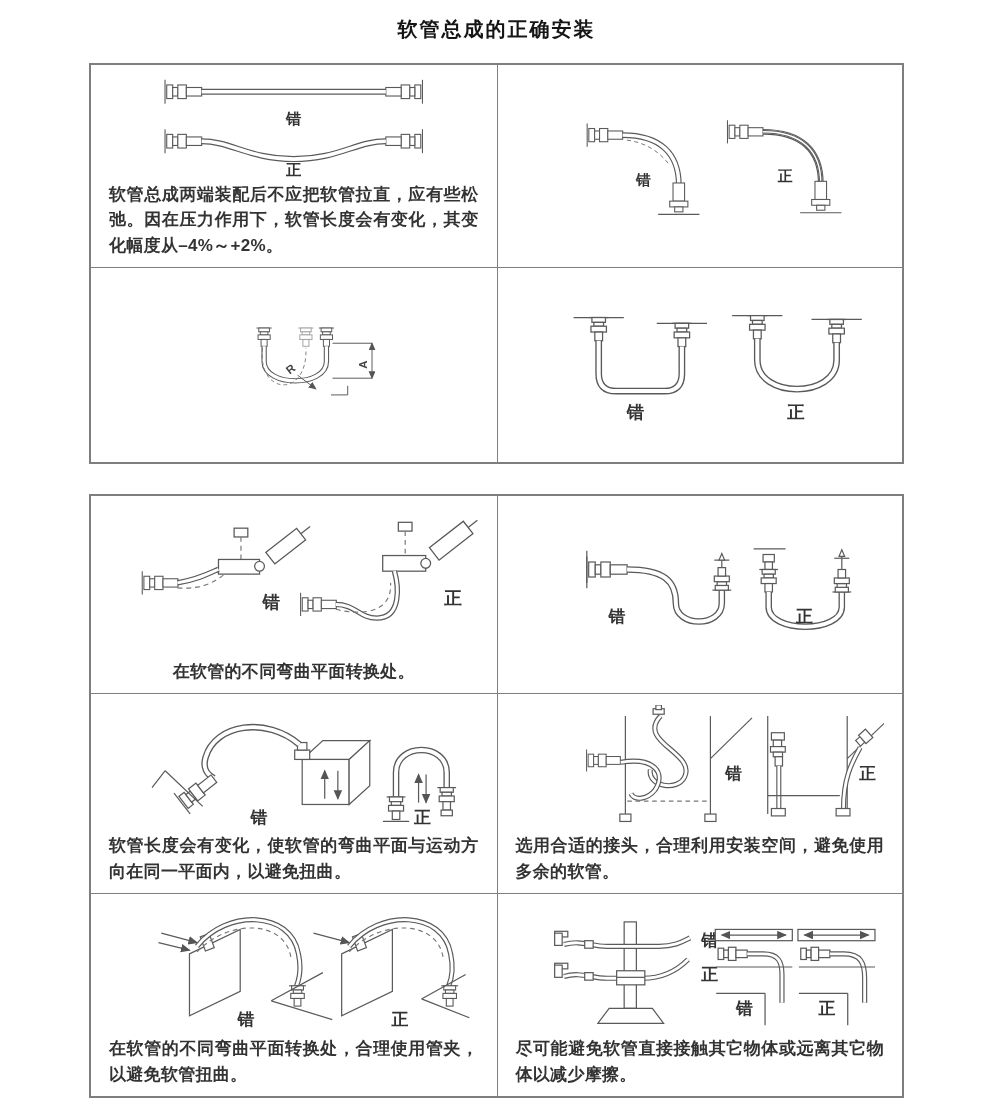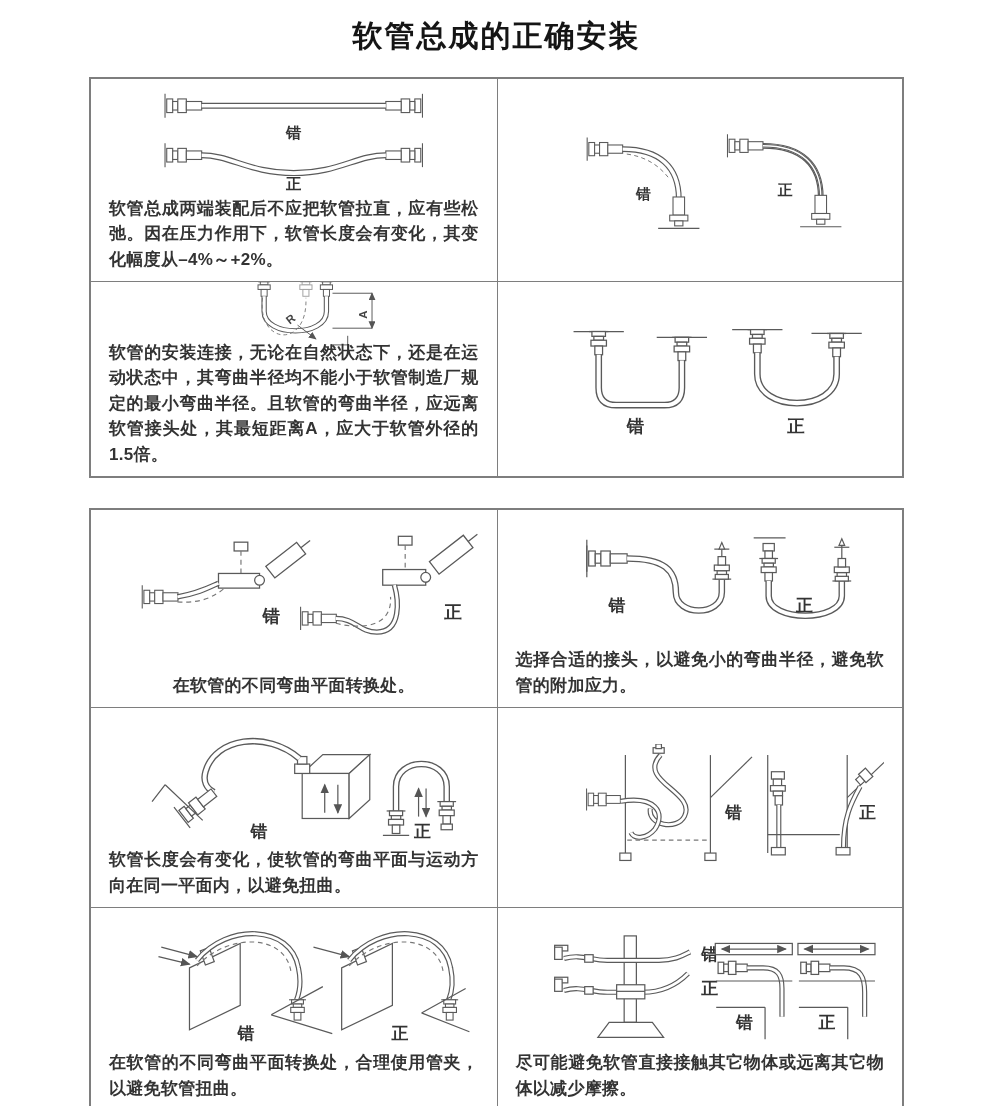--- a/index.html
+++ b/index.html
@@ -1,21 +1,21 @@
 <!DOCTYPE html>
 <html><head>
 <meta charset="utf-8">
 <style>
   html,body{margin:0;padding:0;}
   body{
     width:993px;height:1106px;background:#ffffff;overflow:hidden;
     font-family:"Liberation Sans","DejaVu Sans",sans-serif;color:#2d2d2d;
   }
   .page-title{
-    margin:16px 16px 20px;text-align:center;font-size:30px;font-weight:bold;
+    margin:16px 16px 20px;text-align:center;font-size:20px;font-weight:bold;
     letter-spacing:2px;color:#151515;
   }
   .panel{
     width:815px;margin:0 auto 30px;box-sizing:border-box;
     border:2px solid #7e7e7e;display:grid;grid-template-columns:1fr 1fr;
     background:#fff;
   }
   .panel1{grid-template-rows:202px 195px;}
   .panel2{grid-template-rows:197px 200px 203px;}
   .cell{
@@ -140,21 +140,20 @@
           <line x1="292" y1="70" x2="240" y2="70" class="ln"></line>
           <text class="dm" transform="translate(286,52) rotate(-90)" text-anchor="middle">A</text>
         </g>
         <g>
           <text class="dm" transform="translate(188,62) rotate(-38)" text-anchor="middle">R</text>
           <line x1="194" y1="66" x2="218" y2="84" class="ln" marker-end="url(#ma)"></line>
         </g>
         <path class="ln" d="M238,92 H260 M260,92 V80"></path>
       </svg>
     </div>
-    <p class="caption">软管的安装连接，无论在自然状态下，还是在运动状态中，其弯曲半径均不能小于软管制造厂规定的最小弯曲半径。且软管的弯曲半径，应远离软管接头处，其最短距离A，应大于软管外径的1.5倍。</p>
   </div>
 
   <div class="cell">
     <div class="figure">
       <svg width="378" height="118" viewBox="0 0 378 122">
         <g>
           <line x1="58" y1="14" x2="110" y2="14" class="ln"></line>
           <use href="#fitS" transform="translate(84,14)"></use>
           <line x1="144" y1="20" x2="196" y2="20" class="ln"></line>
           <use href="#fitS" transform="translate(170,20)"></use>
@@ -246,21 +245,20 @@
           <g transform="translate(340,64) rotate(180)">
               <use href="#fitS"></use>
             </g>
           <line x1="340" y1="26" x2="340" y2="40" class="ln"></line>
           <line x1="332" y1="28" x2="348" y2="28" class="ln"></line>
           <path d="M337,26 L340,19 L343,26 Z" class="pt"></path>
           <text class="lb" x="300" y="96" text-anchor="middle">正</text>
         </g>
       </svg>
     </div>
-    <p class="caption">选择合适的接头，以避免小的弯曲半径，避免软管的附加应力。</p>
   </div>
 
   <div class="cell">
     <div class="figure">
       <svg width="378" height="122" viewBox="0 0 378 130">
         <g>
           <rect x="198" y="58" width="50" height="48" class="pt"></rect>
           <path d="M198,58 L220,38 H270 L248,58 Z" class="pt"></path>
           <path d="M248,106 L270,86 V38 L248,58 Z" class="pt"></path>
           <line x1="222" y1="100" x2="222" y2="70" class="ln" marker-end="url(#ma)"></line>
@@ -327,20 +325,21 @@
               <rect x="-4" y="5" width="8" height="6" class="pt"></rect>
             </g>
           <path class="ho2" d="M362,46 C352,64 344,80 344,112"></path>
           <path class="hi2" d="M362,46 C352,64 344,80 344,112"></path>
           <rect x="336" y="112" width="15" height="8" class="pt"></rect>
           <line x1="262" y1="98" x2="340" y2="98" class="ln"></line>
           <text class="lb" x="370" y="80" text-anchor="middle">正</text>
         </g>
       </svg>
     </div>
+    <p class="caption">选用合适的接头，合理利用安装空间，避免使用多余的软管。</p>
   </div>
 
   <div class="cell">
     <div class="figure">
       <svg width="378" height="124" viewBox="0 0 378 132">
         <g>
           <path d="M78,52 L132,26 V92 L78,118 Z" class="pt"></path>
           <line x1="48" y1="30" x2="86" y2="40" class="ln" marker-end="url(#ma)"></line>
           <line x1="45" y1="40" x2="78" y2="48" class="ln" marker-end="url(#ma)"></line>
           <g transform="translate(96,40) rotate(-20)">

